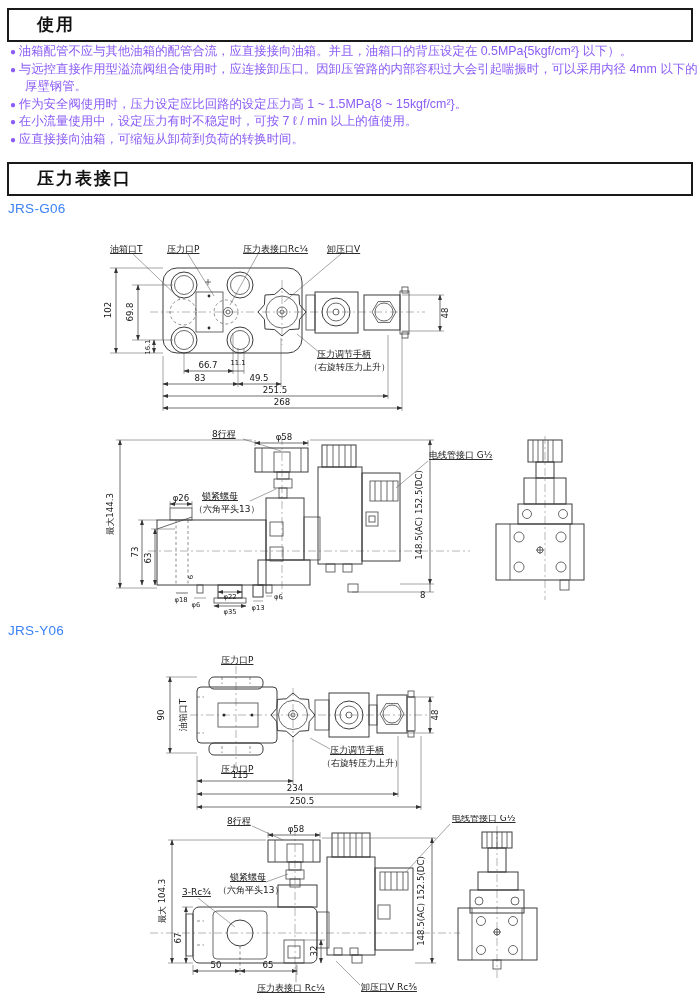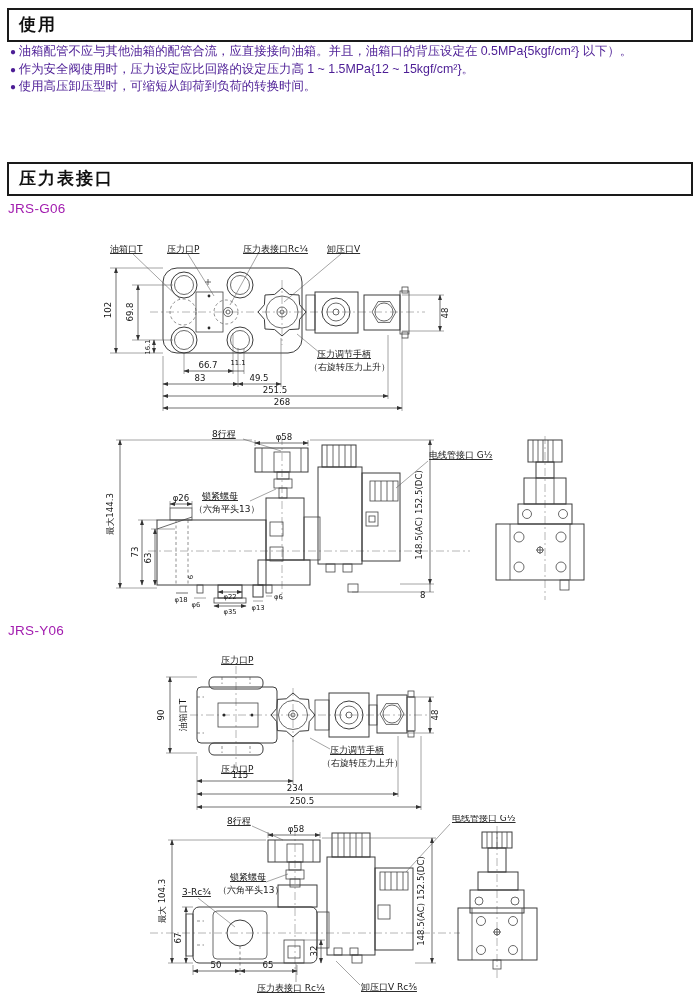--- a/index.html
+++ b/index.html
@@ -2,29 +2,29 @@
 <html><head>
 <meta charset="utf-8">
 <style>
   html,body{margin:0;padding:0}
   body{
     width:700px;height:1004px;position:relative;background:#fff;
     font-family:"Liberation Sans","DejaVu Sans",sans-serif;color:#141414;overflow:hidden;
   }
   .secbox{
     position:absolute;left:7px;right:7px;border:2px solid #1a1a1a;background:#fff;
-    padding:3px 10px 4px;box-sizing:border-box;
+    padding:3px 28px 4px;box-sizing:border-box;
   }
   .secbox h2{margin:0;font-size:17px;font-weight:bold;letter-spacing:2px;color:#111}
   #box-usage{top:8px}
   #box-dims{top:162px}
-  .bullets{position:absolute;top:43px;left:10px;width:688px;font-size:12.4px;line-height:17.6px;color:#4c1d95}
+  .bullets{position:absolute;top:43px;left:10px;width:688px;font-size:12.4px;line-height:17.6px;color:#8b5cf6}
   .b{padding-left:15px;text-indent:-15px}
   .b::before{content:"● ";font-size:10px}
-  .model{position:absolute;left:8px;font-size:13.5px;color:#a21caf;letter-spacing:.3px}
+  .model{position:absolute;left:8px;font-size:13.5px;color:#3b82f6;letter-spacing:.3px}
   #model-g06{top:201px}
   #model-y06{top:623px}
   svg.draw{position:absolute;left:0}
   svg text{font-family:"DejaVu Sans","Liberation Sans",sans-serif;fill:#161616}
   .t{font-size:9px}
   .d{font-size:8.6px}
   .s6{font-size:6.8px}
   .u{text-decoration:underline}
   .m{text-anchor:middle}
   .ol{fill:none;stroke:#3c3c3c;stroke-width:1}
@@ -45,22 +45,24 @@
     </marker>
   </defs>
 </svg>
 
 <div class="secbox" id="box-usage">
   <h2>使用</h2>
 </div>
 
 <div class="bullets">
   <div class="b">油箱配管不应与其他油箱的配管合流，应直接接向油箱。并且，油箱口的背压设定在 0.5MPa{5kgf/cm²} 以下）。</div>
-  <div class="b">作为安全阀使用时，压力设定应比回路的设定压力高 1 ~ 1.5MPa{12 ~ 15kgf/cm²}。</div>
-  <div class="b">使用高压卸压型时，可缩短从卸荷到负荷的转换时间。</div>
+  <div class="b">与远控直接作用型溢流阀组合使用时，应连接卸压口。因卸压管路的内部容积过大会引起喘振时，可以采用内径 4mm 以下的厚壁钢管。</div>
+  <div class="b">作为安全阀使用时，压力设定应比回路的设定压力高 1 ~ 1.5MPa{8 ~ 15kgf/cm²}。</div>
+  <div class="b">在小流量使用中，设定压力有时不稳定时，可按 7 ℓ / min 以上的值使用。</div>
+  <div class="b">应直接接向油箱，可缩短从卸荷到负荷的转换时间。</div>
 </div>
 
 <div class="secbox" id="box-dims">
   <h2>压力表接口</h2>
 </div>
 
 <div class="model" id="model-g06">JRS-G06</div>
 
 <svg class="draw" style="top:235px" width="700" height="190" viewBox="0 235 700 190">
   <g>

